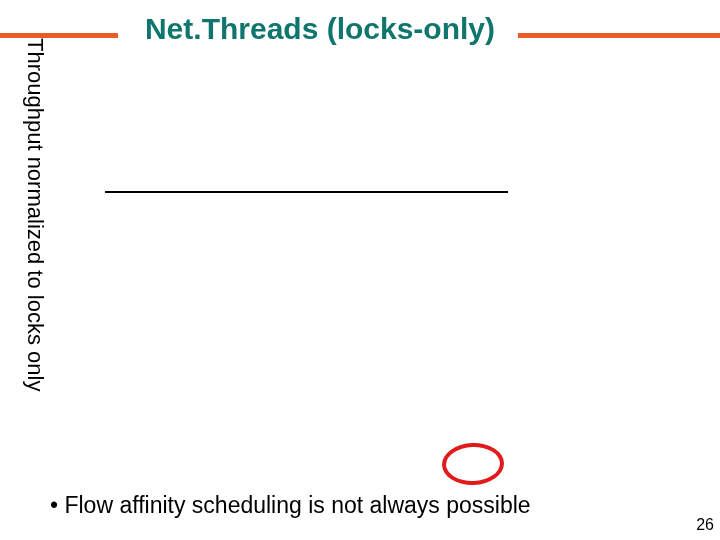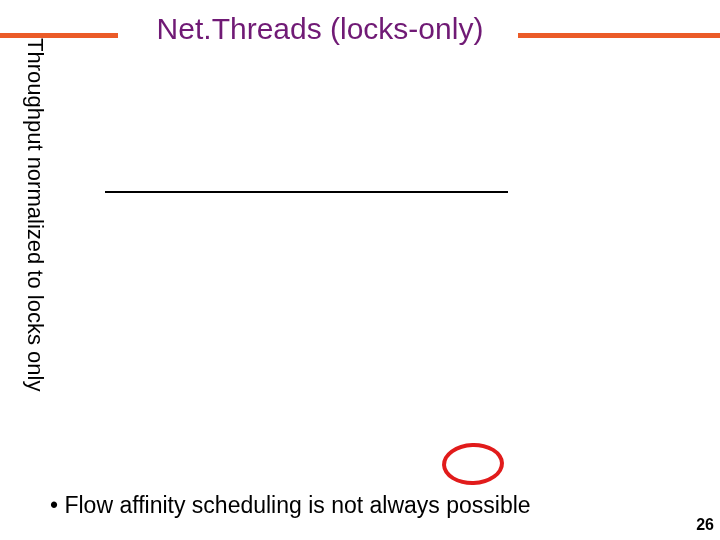--- a/index.html
+++ b/index.html
@@ -28,22 +28,22 @@
     height: 5px;
     background: #eb5b28;
   }
   .title {
     position: absolute;
     top: 12px;
     left: 130px;
     width: 380px;
     text-align: center;
     font-size: 30px;
-    font-weight: 400;
-    color: #701a75;
+    font-weight: 700;
+    color: #0f766e;
     letter-spacing: 0px;
   }
   .ylabel {
     position: absolute;
     top: 38px;
     left: 22px;
     writing-mode: vertical-rl;
     font-size: 22px;
     color: #000;
     font-weight: 400;
@@ -63,21 +63,21 @@
     left: 50px;
     font-size: 23px;
     color: #000;
     font-weight: 400;
   }
   .pagenum {
     position: absolute;
     bottom: 6px;
     right: 6px;
     font-size: 16px;
-    font-weight: 700;
+    font-weight: 400;
     color: #000;
   }
   .ellipse {
     position: absolute;
     top: 443px;
     left: 442px;
     width: 54px;
     height: 34px;
     border: 4px solid #e11b1b;
     border-radius: 50%;

